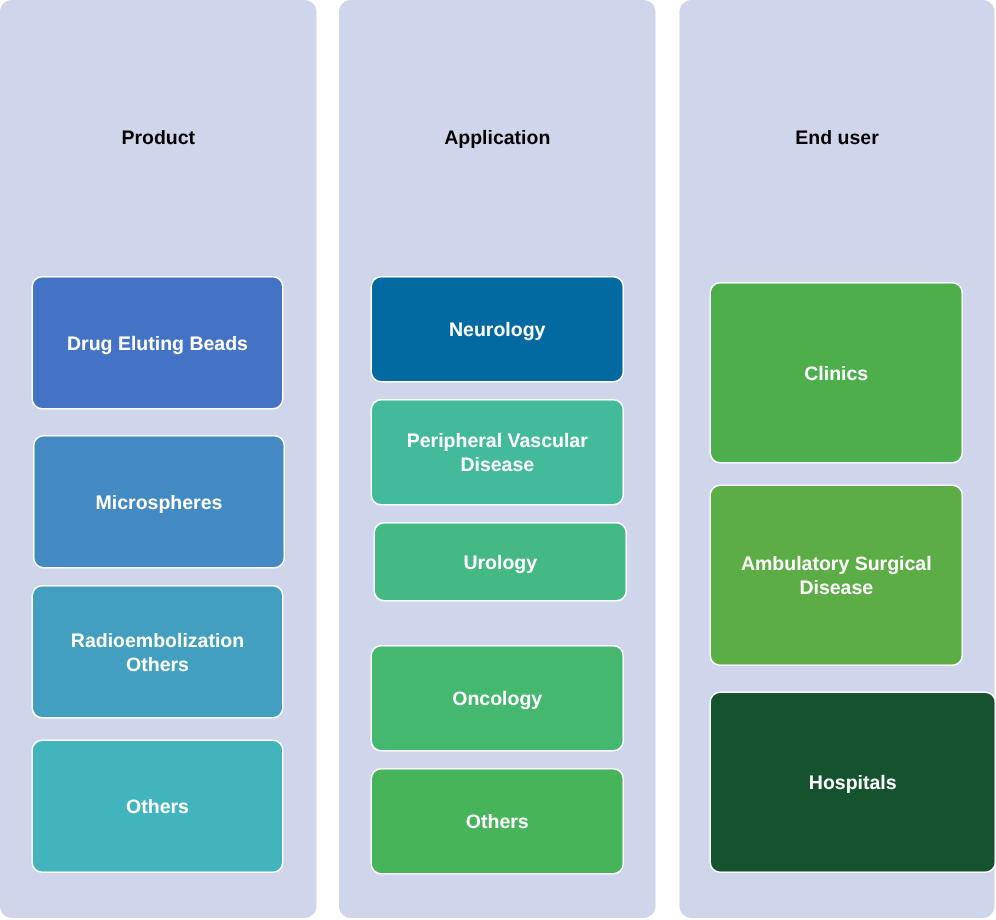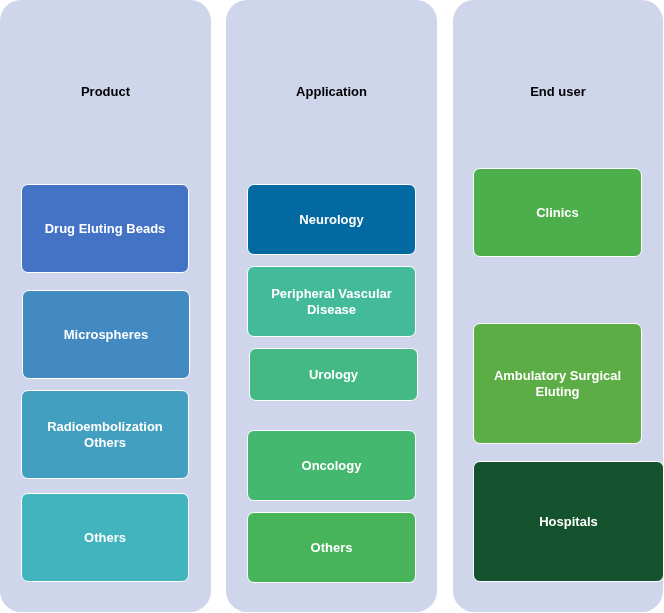--- a/index.html
+++ b/index.html
@@ -1,19 +1,19 @@
 <!DOCTYPE html>
 <html><head>
 <meta charset="utf-8">
 <style>
   html, body { margin: 0; padding: 0; background: #ffffff; }
   body { width: 664px; height: 613px; position: relative; overflow: hidden;
          font-family: "Liberation Sans", sans-serif; }
   .col { position: absolute; top: 0; height: 612px; width: 211px;
-         background: #cfd5ea; border-radius: 21px; }
+         background: #cfd5ea; border-radius: 8px; }
   .col-1 { left: 0; }
   .col-2 { left: 226px; }
   .col-3 { left: 453px; width: 210px; }
   .col-title { position: absolute; top: 84px; left: 0; right: 0; text-align: center;
                font-size: 13px; font-weight: bold; color: #000; }
   .box { position: absolute; box-sizing: border-box; border: 1.5px solid #ffffff;
          border-radius: 7px; display: flex; align-items: center; justify-content: center;
          text-align: center; color: #ffffff; font-size: 13px; font-weight: bold; line-height: 16px;
          padding: 0 8px; }
 </style>
@@ -50,22 +50,22 @@
   <div class="box" style="left: 21px; top: 430px; width: 169px; height: 71px; background: rgb(69, 184, 112);">
       <span>Oncology</span>
     </div>
   <div class="box" style="left: 21px; top: 512px; width: 169px; height: 71px; background: rgb(71, 180, 90);">
       <span>Others</span>
     </div>
 </div>
 
 <div class="col col-3">
   <div class="col-title">End user</div>
-  <div class="box" style="left: 20px; top: 168px; width: 169px; height: 89px; background: rgb(76, 175, 76);">
+  <div class="box" style="left: 20px; top: 188px; width: 169px; height: 121px; background: rgb(76, 175, 76);">
       <span>Clinics</span>
     </div>
   <div class="box" style="left: 20px; top: 323px; width: 169px; height: 121px; background: rgb(93, 173, 70);">
-      <span>Ambulatory Surgical Eluting</span>
+      <span>Ambulatory Surgical Disease</span>
     </div>
   <div class="box" style="left: 20px; top: 461px; width: 191px; height: 121px; background: #14532d;">
       <span>Hospitals</span>
     </div>
 </div>
 
 </body></html>

